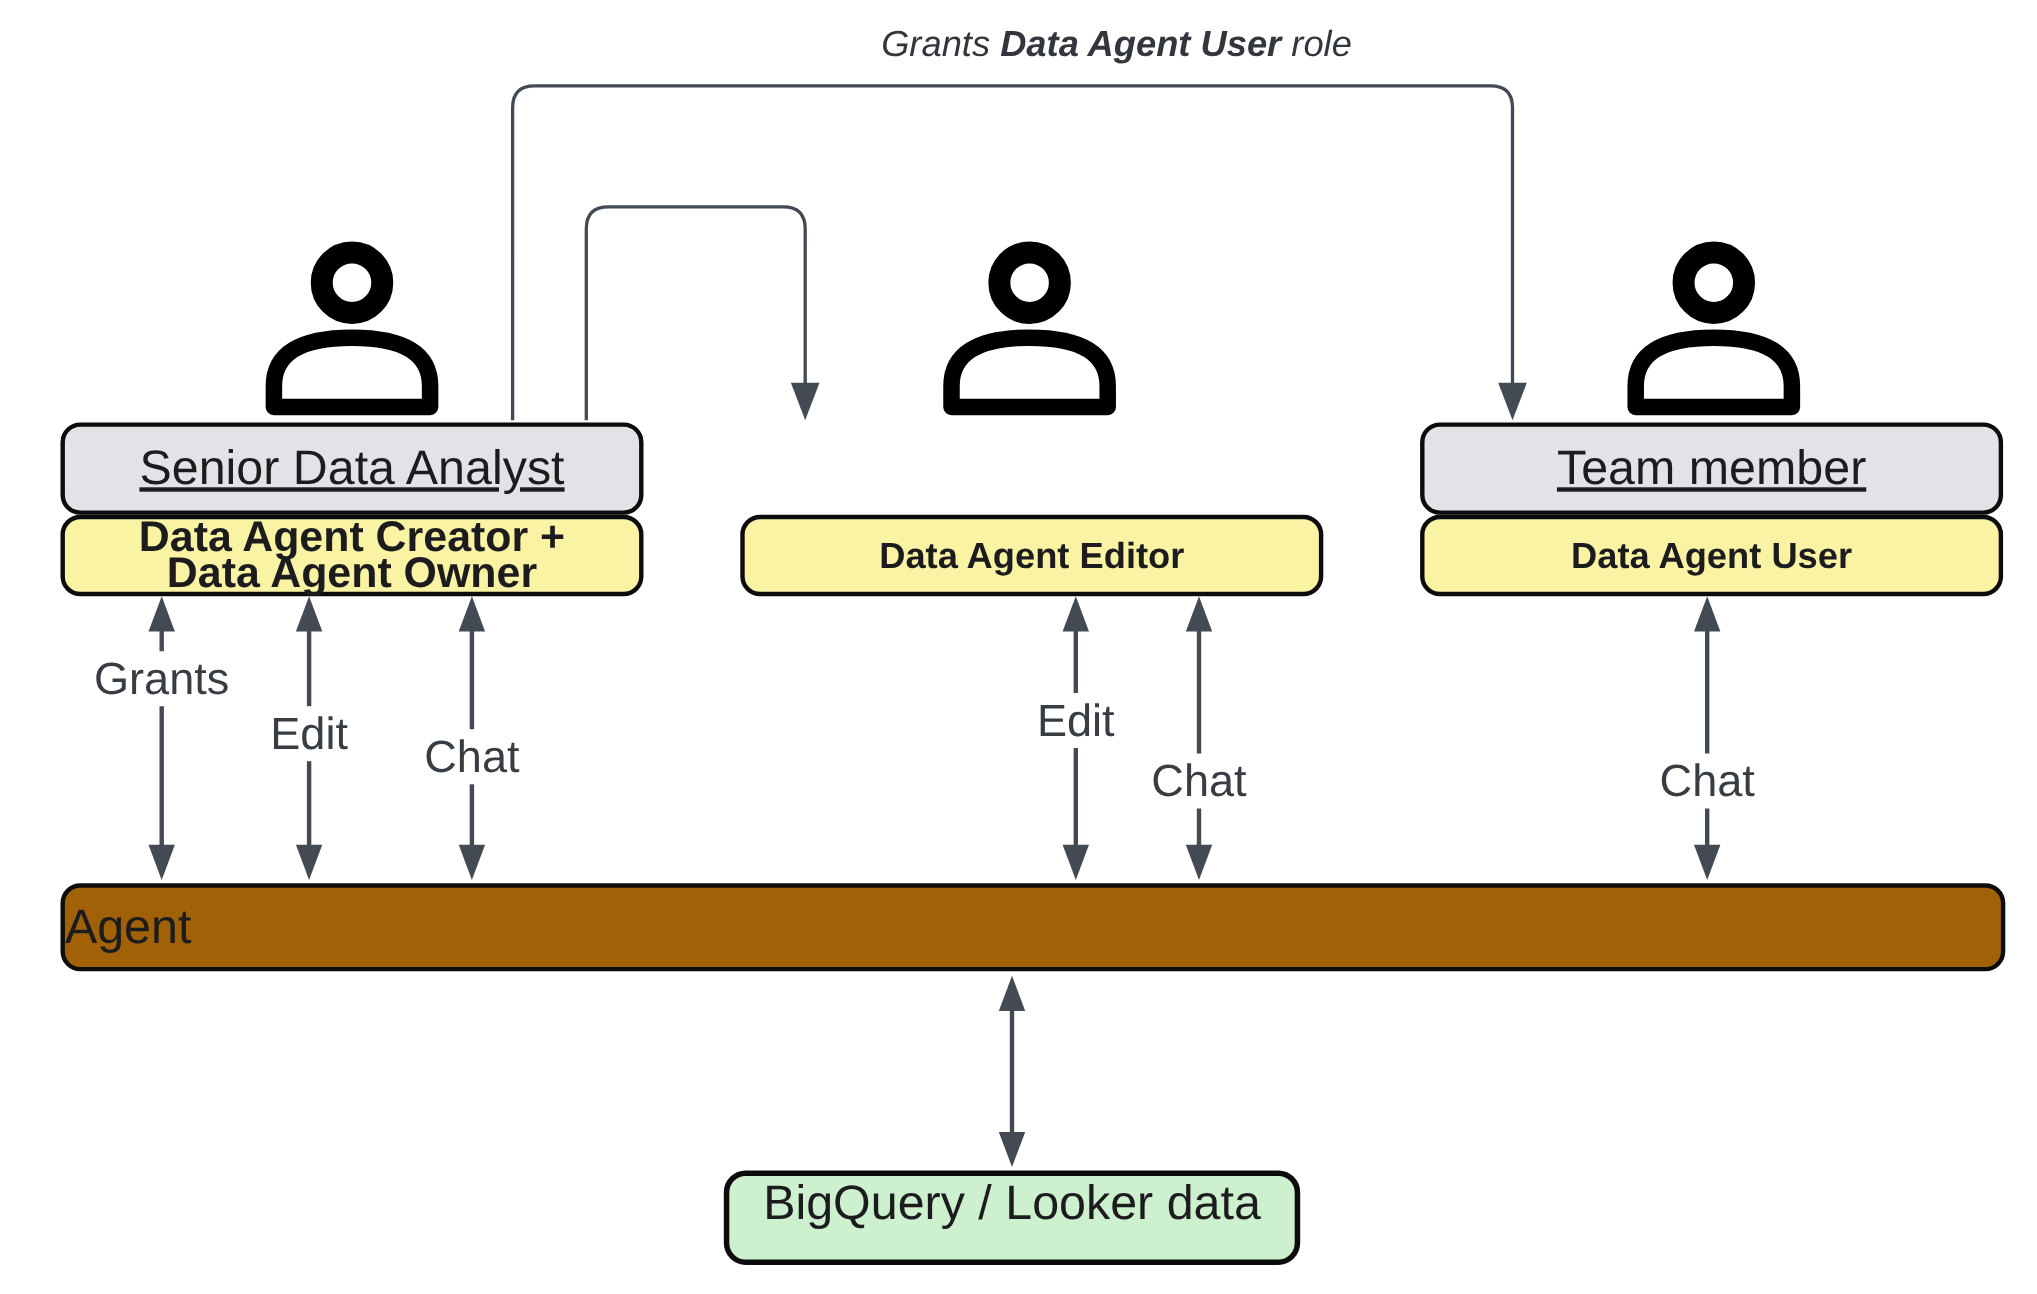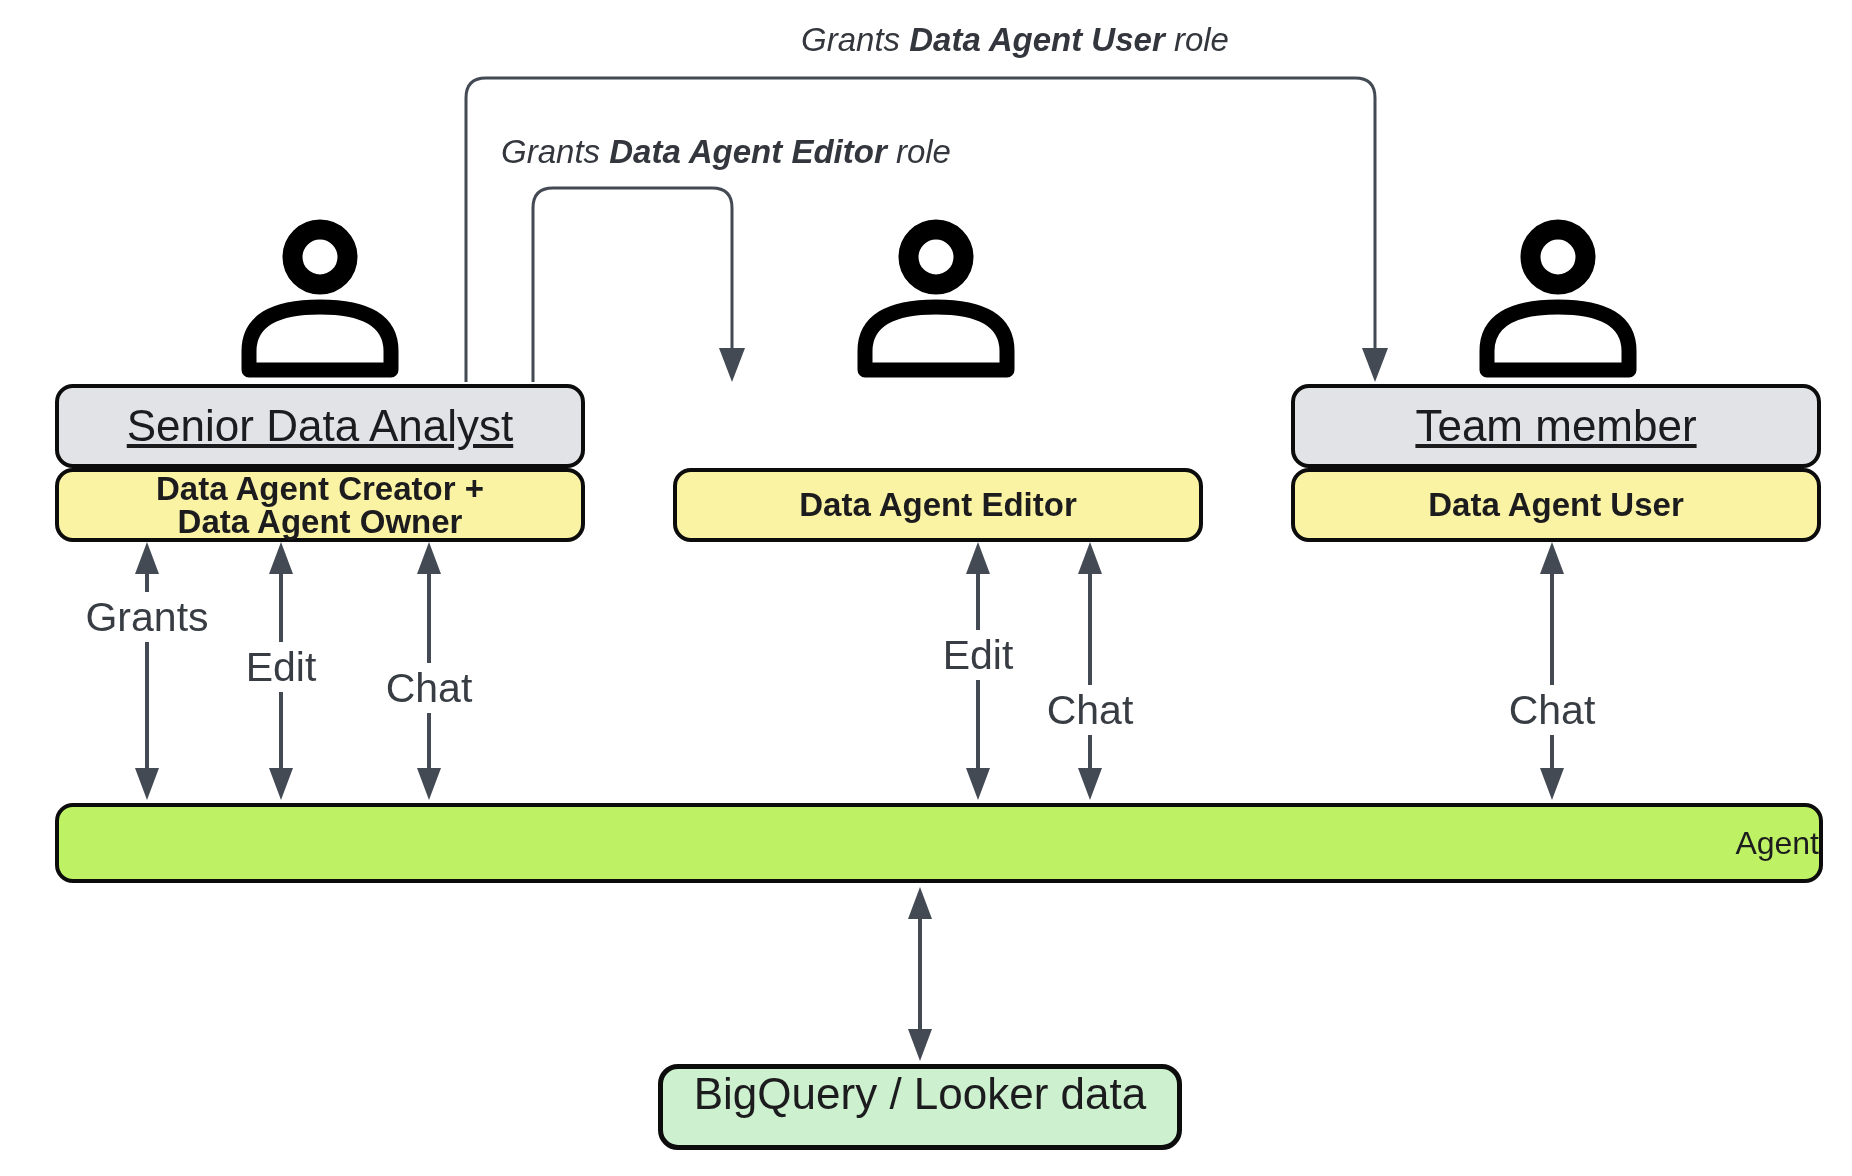--- a/index.html
+++ b/index.html
@@ -24,21 +24,21 @@
 
   
   .actor-box{
     position:absolute;box-sizing:border-box;width:530px;
     border:4px solid #0c0c0c;border-radius:18px;
     display:flex;align-items:center;justify-content:center;text-align:center;
   }
   .title-box{height:84px;background:#e1e3e7;font-size:44px;text-decoration:underline;}
   .role-box{height:74px;background:#faf3a3;font-weight:bold;}
   .role-box .one-line{font-size:33px;}
-  .role-box .two-line{font-size:33px;line-height:33px;}
+  .role-box .two-line{font-size:39px;line-height:33px;}
 
   
   .varrow{position:absolute;width:52px;}
   .varrow .line{
     position:absolute;left:50%;transform:translateX(-50%);
     top:26px;bottom:26px;width:4px;background:#434a54;
   }
   .varrow .ah{
     position:absolute;left:50%;transform:translateX(-50%);
     width:0;height:0;border-left:12px solid transparent;border-right:12px solid transparent;
@@ -47,39 +47,36 @@
   .varrow .ah.down{bottom:0;border-top:32px solid #434a54;}
   .alabel{
     position:absolute;left:50%;transform:translateX(-50%);
     background:#ffffff;padding:0 6px;white-space:nowrap;
     font-size:41px;line-height:50px;color:#383d44;
   }
 
   
   .agent-bar{
     position:absolute;left:55px;top:793px;width:1768px;height:80px;box-sizing:border-box;
-    background:#bef264;border:4px solid #0c0c0c;border-radius:18px;
-    display:flex;align-items:center;justify-content:flex-end;font-size:32px;
+    background:#a16207;border:4px solid #0c0c0c;border-radius:18px;
+    display:flex;align-items:center;justify-content:flex-start;font-size:44px;
   }
   .datastore-box{
     position:absolute;left:658px;top:1054px;width:524px;height:86px;box-sizing:border-box;
     background:#cdf0ce;border:5px solid #0c0c0c;border-radius:20px;
     display:flex;justify-content:center;font-size:44px;
   }
 </style>
 </head>
 <body>
 
 <div class="canvas">
 
   <div class="grant-label" style="left:755px;top:10px;">
     <span>Grants </span><b>Data Agent User</b><span> role</span>
-  </div>
-  <div class="grant-label" style="left:466px;top:122px;">
-    <span>Grants </span><b>Data Agent Editor</b><span> role</span>
   </div>
 
   <svg class="connectors" width="1852" height="1176" viewBox="0 0 1852 1176">
     <g fill="none" stroke="#434a54" stroke-width="3">
       <path d="M 466 372 L 466 88 Q 466 68 486 68 L 1355 68 Q 1375 68 1375 88 L 1375 340"></path>
     </g>
     <polygon points="1362,338 1388,338 1375,372" fill="#434a54"></polygon>
     <g fill="none" stroke="#434a54" stroke-width="3">
       <path d="M 533 372 L 533 198 Q 533 178 553 178 L 712 178 Q 732 178 732 198 L 732 340"></path>
     </g>

